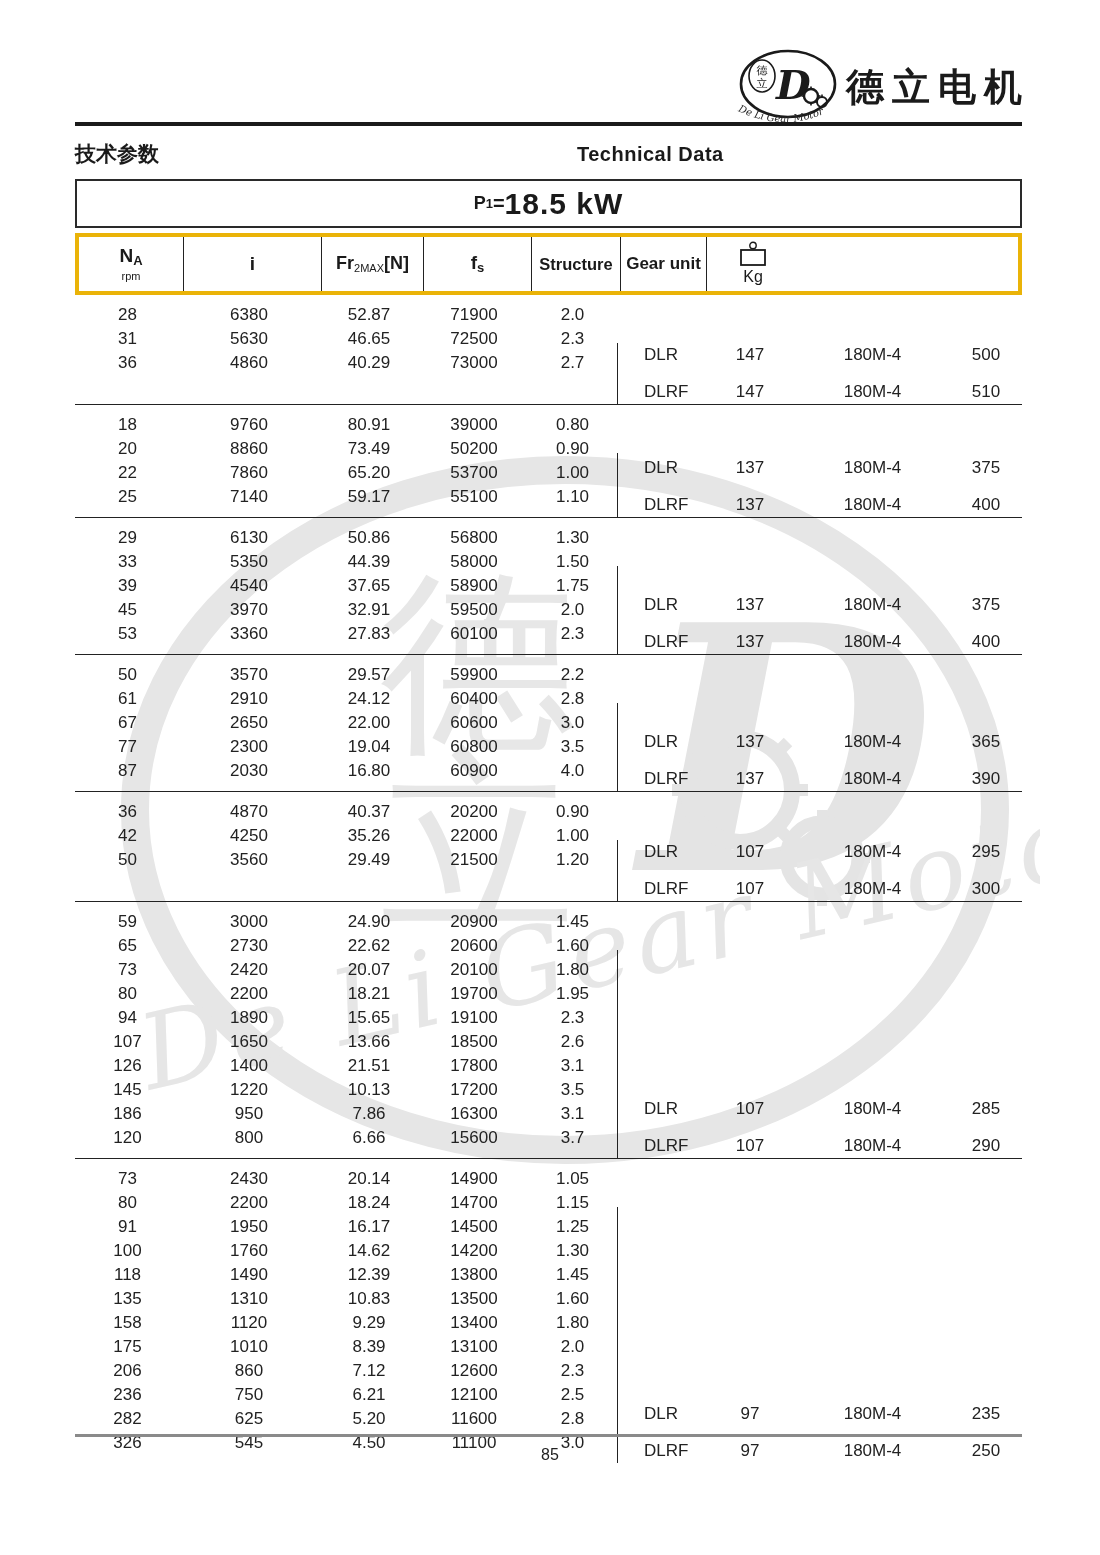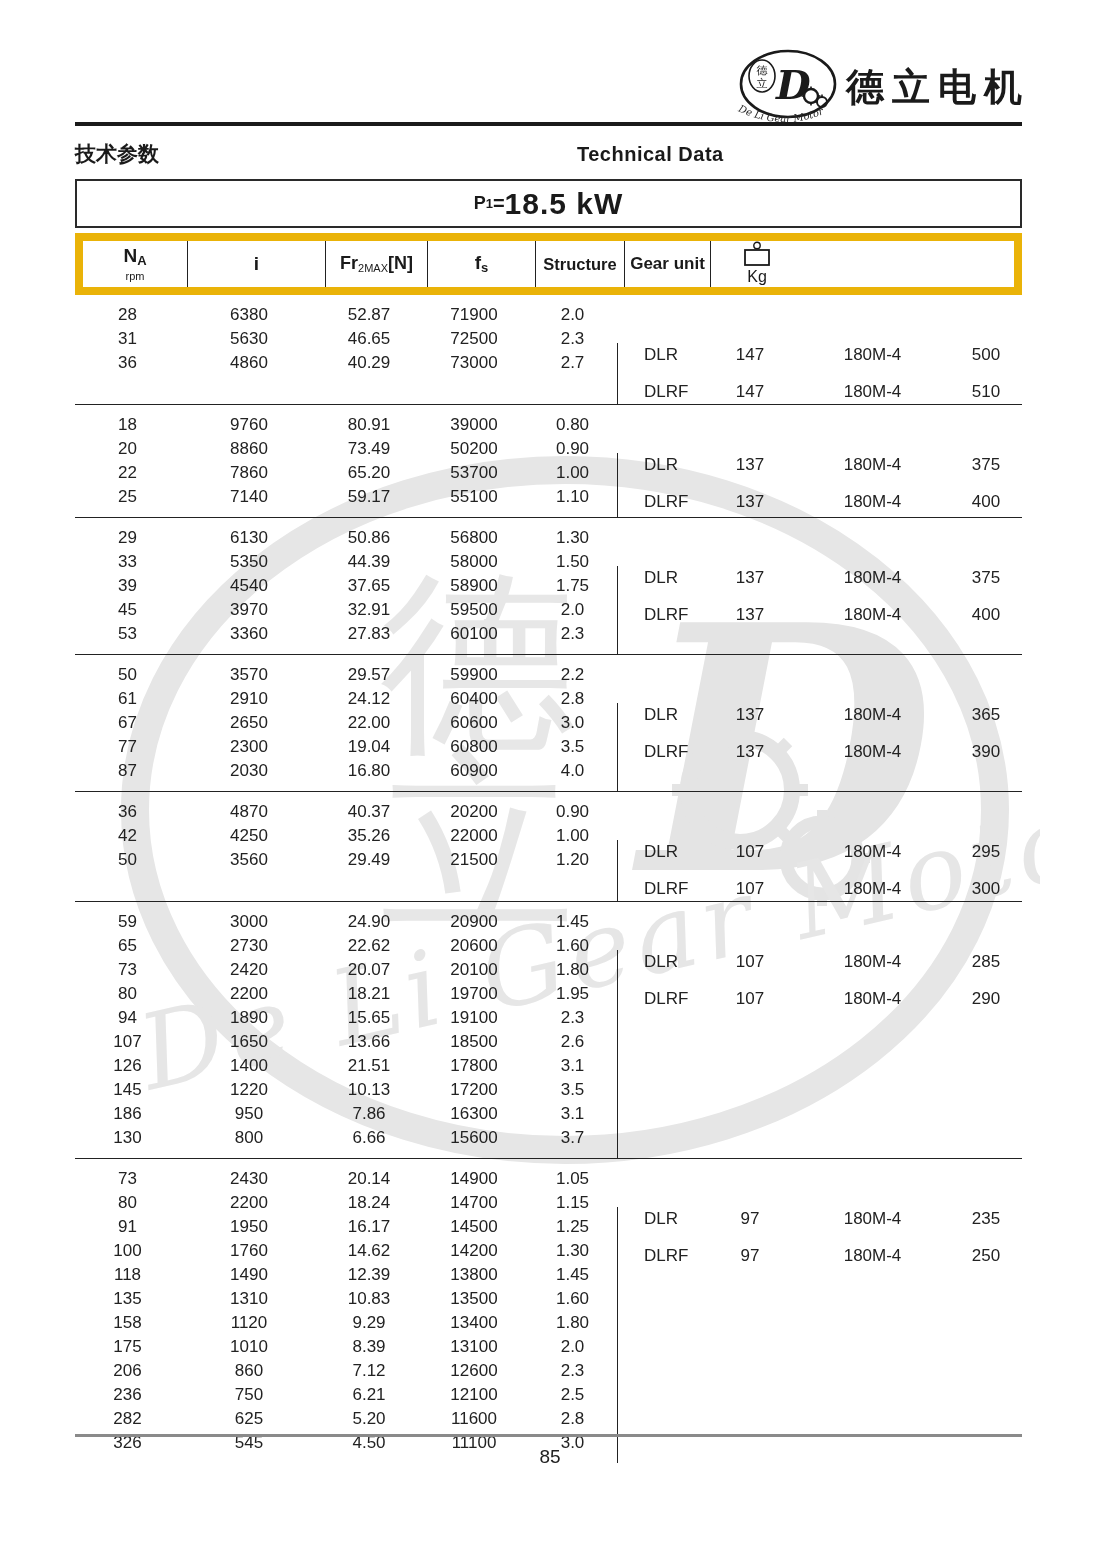--- a/index.html
+++ b/index.html
@@ -32,50 +32,50 @@
   }
   .power-p  { font-size:18px; font-weight:bold; }
   .power-sub{ font-size:13px; font-weight:bold; vertical-align:-4px; }
   .power-eq { font-size:20px; font-weight:bold; vertical-align:2px; }
   .power-val{ font-size:30px; font-weight:bold; letter-spacing:1px; }
 
   
   .thead {
     position:absolute; left:75px; top:233px; width:947px; height:62px;
     display:grid; grid-template-columns:105px 138px 102px 108px 89px 86px 92px 153px 1fr;
-    border:8px solid #eab308; background:transparent;
+    border:4px solid #eab308; background:transparent;
   }
   .th {
     border-right:1.5px solid #222;
     display:flex; flex-direction:column; align-items:center; justify-content:center;
     font-weight:bold; line-height:1.15;
   }
   .th:last-child { border-right:none; }
   .h-main { font-size:19px; font-weight:bold; }
   .h-sub  { font-size:13px; font-weight:bold; vertical-align:-3px; }
   .h-unit { font-size:11px; font-weight:normal; margin-top:1px; }
   .h-frsub{ font-size:11px; font-weight:normal; vertical-align:-3px; letter-spacing:0; }
   .h-one  { font-size:18px; font-weight:bold; }
   .kg-label { font-size:16px; font-weight:normal; margin-top:0px; }
 
   
   .tbody { position:absolute; left:75px; top:295px; width:947px; }
   .group { display:grid; grid-template-columns:542px 405px; }
   .group.sep { border-bottom:1.5px solid #222; }
   .g-left { display:grid; grid-template-columns:105px 138px 102px 108px 89px; padding:8px 0; align-content:start; }
   .cell { height:24px; line-height:24px; text-align:center; font-size:17px; color:#222; }
-  .g-right { border-left:1.5px solid #222; display:flex; align-items:flex-start;margin-top:48px; }
+  .g-right { border-left:1.5px solid #222; display:flex; align-items:flex-end;margin-top:48px; }
   .variants { width:100%; display:flex; flex-direction:column; gap:13px; }
   .variant { display:grid; grid-template-columns:86px 92px 153px 74px; height:24px; line-height:24px; font-size:17px; color:#222; }
   .vcell { text-align:center; }
   .variant .vcell:first-child { text-align:left; padding-left:26px; }
 
   
   .footer-rule { position:absolute; left:75px; top:1434px; width:947px; height:3px; background:#8a8a8a; }
-  .page-number { position:absolute; left:0; top:1446px; width:1100px; text-align:center; font-size:19px; color:#222; }
+  .page-number { position:absolute; left:0; top:1446px; width:1100px; text-align:center; font-size:16px; color:#222; }
 </style>
 </head>
 <body>
 
 <div class="page">
 
   <svg id="watermark" width="960" height="820" viewBox="0 0 960 820">
     <ellipse cx="485" cy="380" rx="430" ry="340" fill="none" stroke="#e6e6e6" stroke-width="28"></ellipse>
     <text x="300" y="300" font-family="DejaVu Serif, serif" font-size="195" fill="#e7e7e7">德</text>
     <text x="300" y="480" font-family="DejaVu Serif, serif" font-size="195" fill="#e7e7e7">立</text>
@@ -409,21 +409,21 @@
           <div class="cell">145</div>
           <div class="cell">1220</div>
           <div class="cell">10.13</div>
           <div class="cell">17200</div>
           <div class="cell">3.5</div>
           <div class="cell">186</div>
           <div class="cell">950</div>
           <div class="cell">7.86</div>
           <div class="cell">16300</div>
           <div class="cell">3.1</div>
-          <div class="cell">130</div>
+          <div class="cell">120</div>
           <div class="cell">800</div>
           <div class="cell">6.66</div>
           <div class="cell">15600</div>
           <div class="cell">3.7</div>
         </div>
         <div class="g-right">
           <div class="variants">
             <div class="variant">
               <div class="vcell">DLR</div>
               <div class="vcell">107</div>

